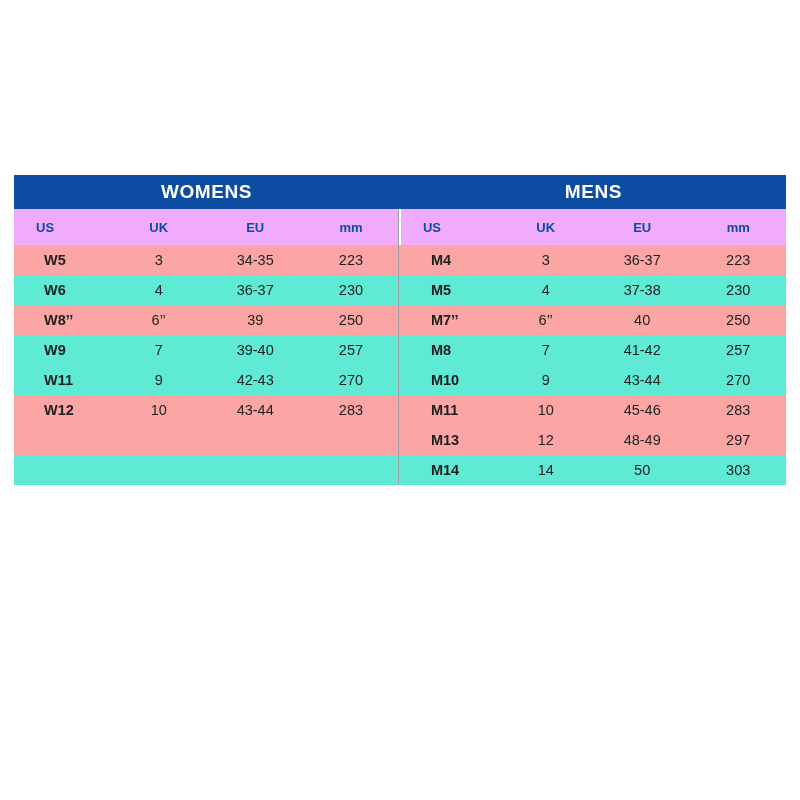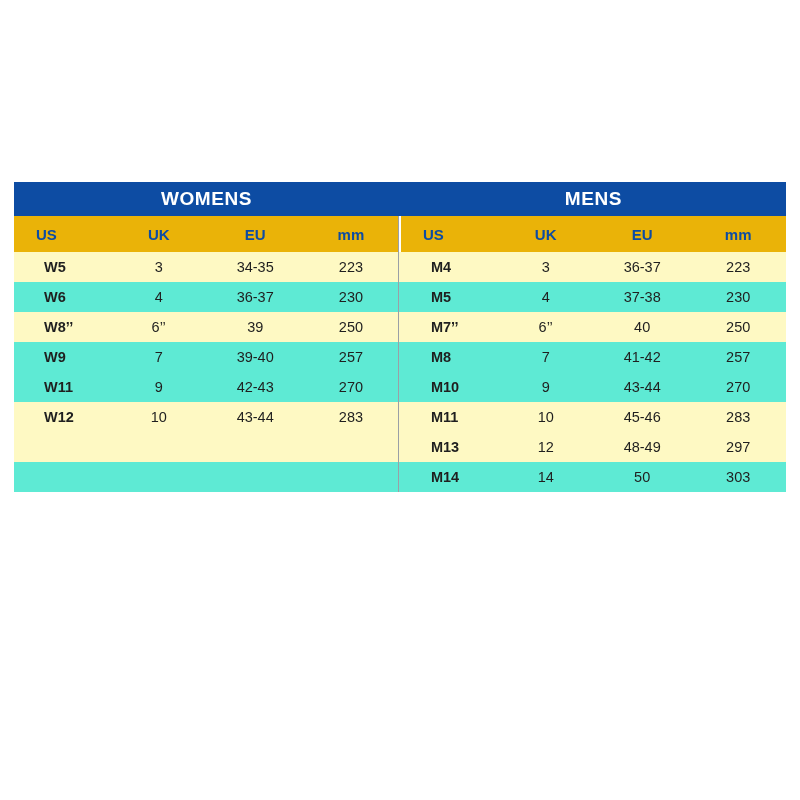--- a/index.html
+++ b/index.html
@@ -17,62 +17,61 @@
   .chart-wrap {
     position: absolute;
     left: 14px;
     top: 175px;
     width: 772px;
   }
   .size-table {
     width: 100%;
     border-collapse: collapse;
     table-layout: fixed;
-    margin-top: 7px;
   }
   .size-table td, .size-table th {
     padding: 0;
     margin: 0;
   }
   .band-title {
     background: #0d4ca3;
     color: #ffffff;
     font-size: 19px;
     font-weight: bold;
     letter-spacing: 0.6px;
     text-align: center;
     height: 34px;
     vertical-align: middle;
   }
   .hdr-cell {
     color: #0d4ca3;
-    font-size: 15px;
+    font-size: 13px;
     font-weight: bold;
     text-align: center;
     height: 36px;
     vertical-align: middle;
-    background: #eab308;
+    background: #f0abfc;
   }
   .hdr-cell.first {
     text-align: left;
     padding-left: 22px;
   }
   .data-row td {
     height: 30px;
     font-size: 14.5px;
     text-align: center;
     vertical-align: middle;
     color: #1f1f1f;
   }
   .data-row td.first {
     text-align: left;
     padding-left: 30px;
     font-weight: bold;
   }
-  .row-shade td { background: #fef9c3; }
+  .row-shade td { background: #fca5a5; }
   .row-plain td { background: #5eead4; }
   .divider-cell {
     background: #ffffff;
     border-left: 1px solid #9aa0a6;
     width: 2px;
   }
 </style>
 </head>
 <body>
 

